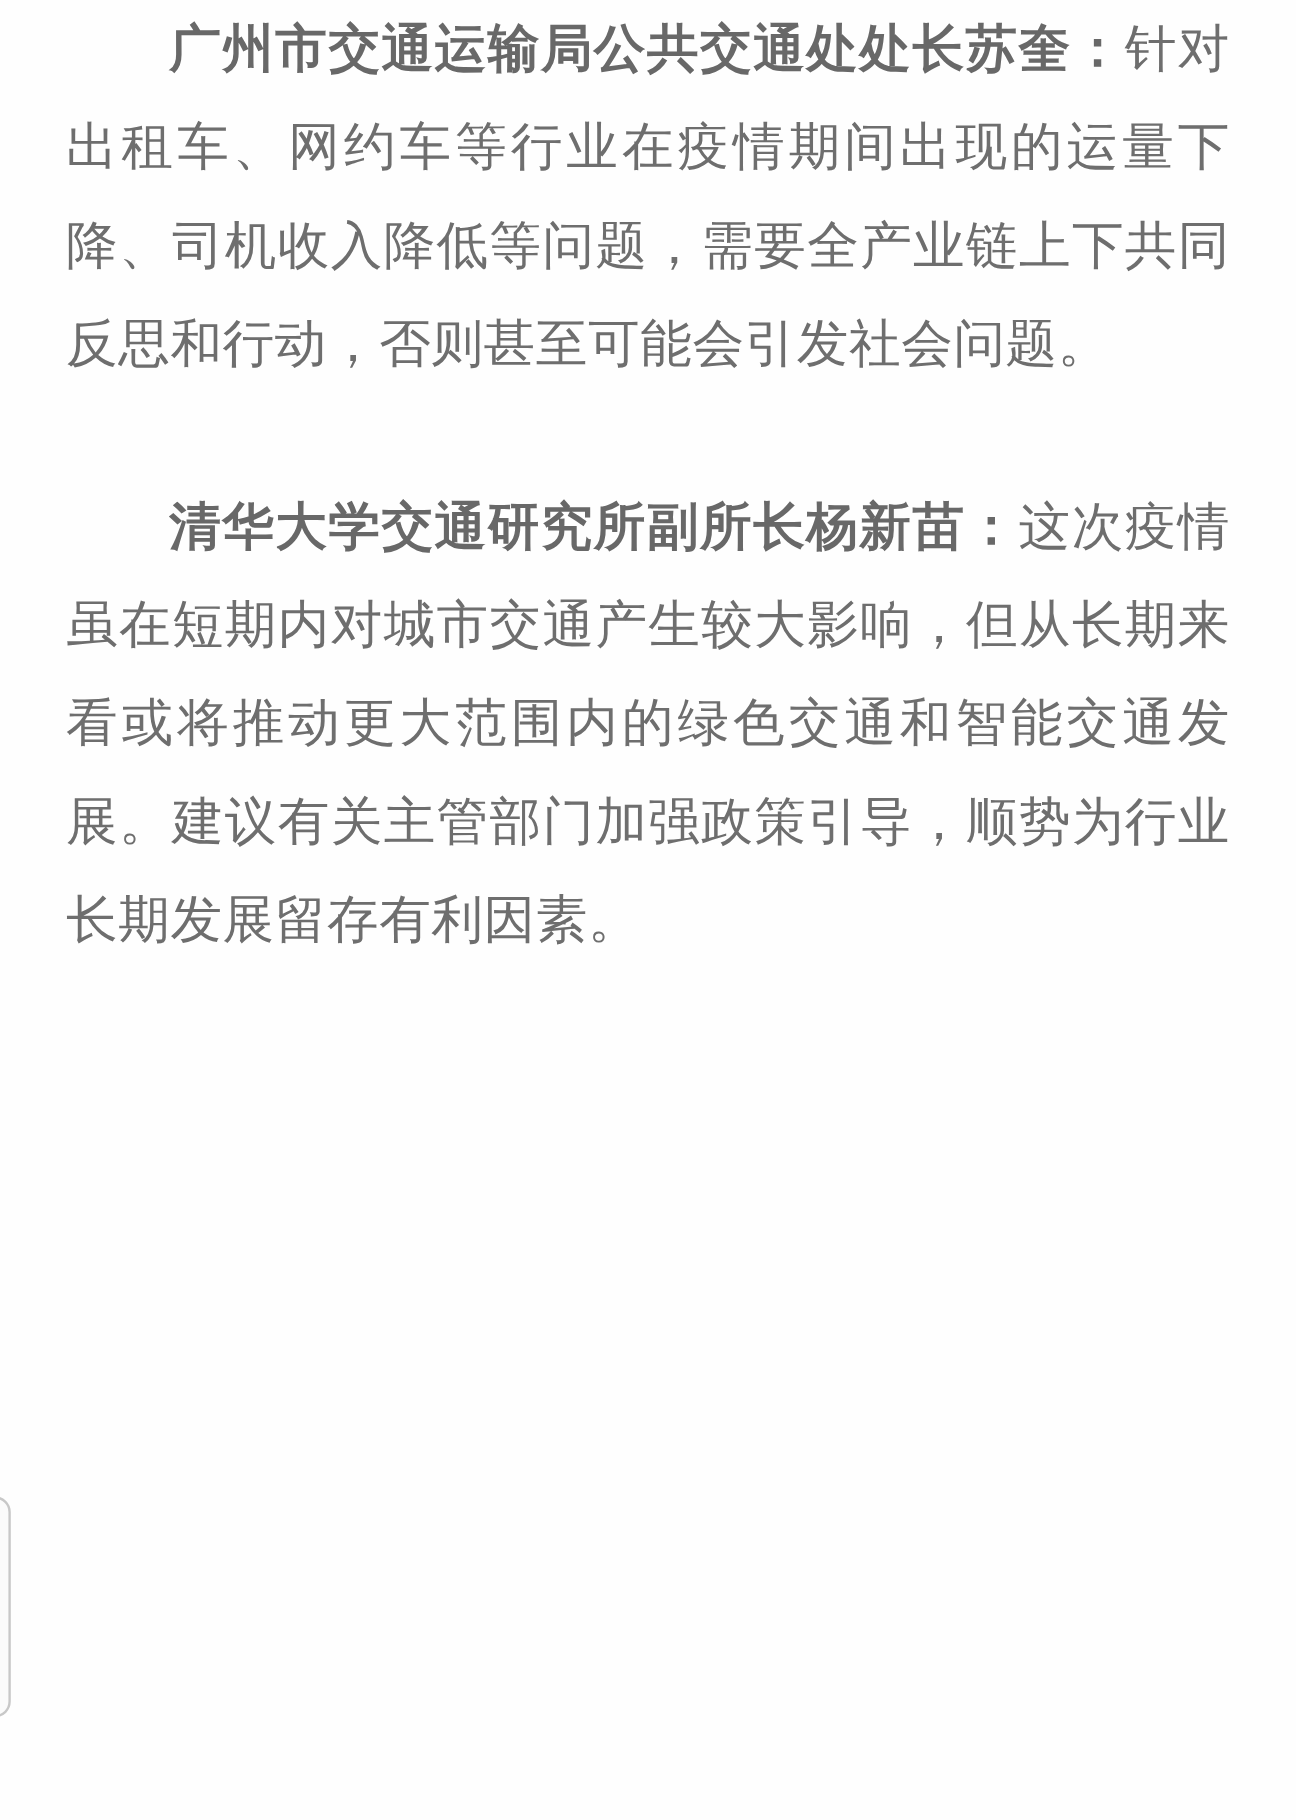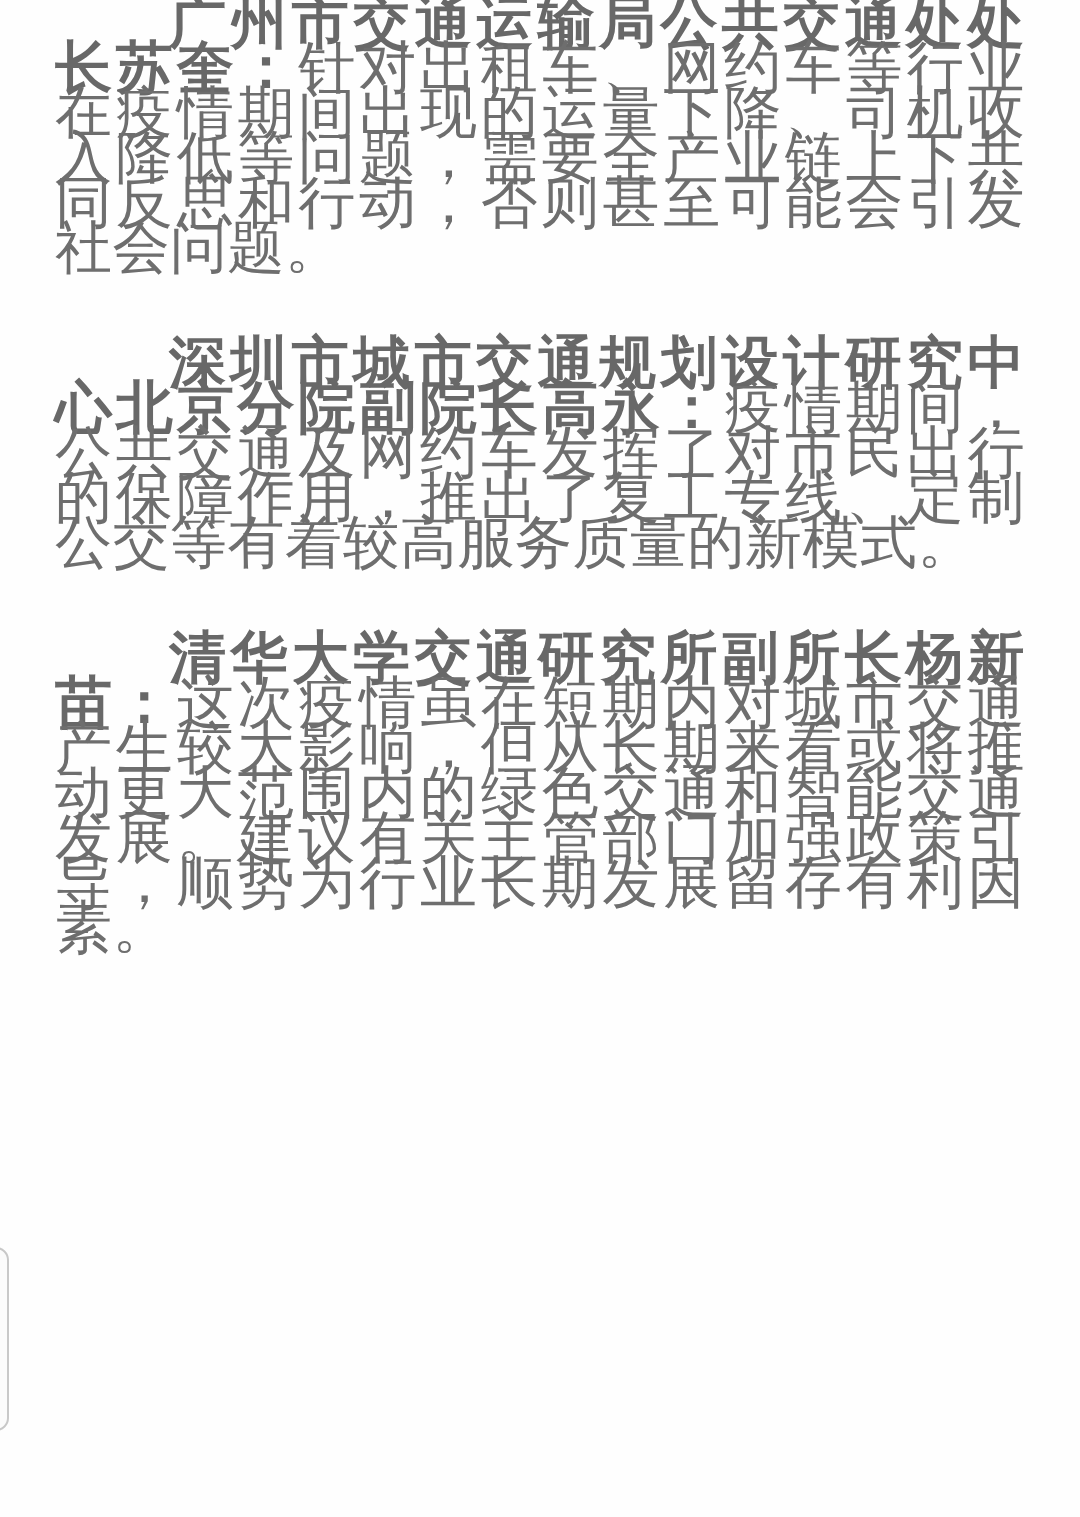--- a/index.html
+++ b/index.html
@@ -13,22 +13,22 @@
     height: 1517px;
     background: #fefefe;
     overflow: hidden;
     font-family: "Liberation Sans", sans-serif;
   }
   .article {
     padding: 0 55px;
   }
   .para {
     margin: 0 0 70px 0;
-    font-size: 57px;
-    line-height: 45px;
+    font-size: 43px;
+    line-height: 82px;
     letter-spacing: 0.5px;
     color: #6e6e6e;
     text-align: justify;
     text-indent: 2em;
     word-break: break-all;
   }
   .speaker {
     font-weight: 700;
     color: #686868;
   }
@@ -45,21 +45,20 @@
   }
 </style>
 </head>
 <body>
 
 <div class="page">
   <div class="article">
 
     <p class="para"><span class="speaker">广州市交通运输局公共交通处处长苏奎：</span><span>针对出租车、网约车等行业在疫情期间出现的运量下降、司机收入降低等问题，需要全产业链上下共同反思和行动，否则甚至可能会引发社会问题。</span></p>
 
-    <p class="para"><span class="speaker">深圳市城市交通规划设计研究中心北京分院副院长高永：</span><span>疫情期间，公共交通及网约车发挥了对市民出行的保障作用，推出了复工专线、定制公交等有着较高服务质量的新模式。</span></p>
 
     <p class="para"><span class="speaker">清华大学交通研究所副所长杨新苗：</span><span>这次疫情虽在短期内对城市交通产生较大影响，但从长期来看或将推动更大范围内的绿色交通和智能交通发展。建议有关主管部门加强政策引导，顺势为行业长期发展留存有利因素。</span></p>
 
 
   </div>
 
   <div class="edge-handle"></div>
 </div>
 
 </body></html>

